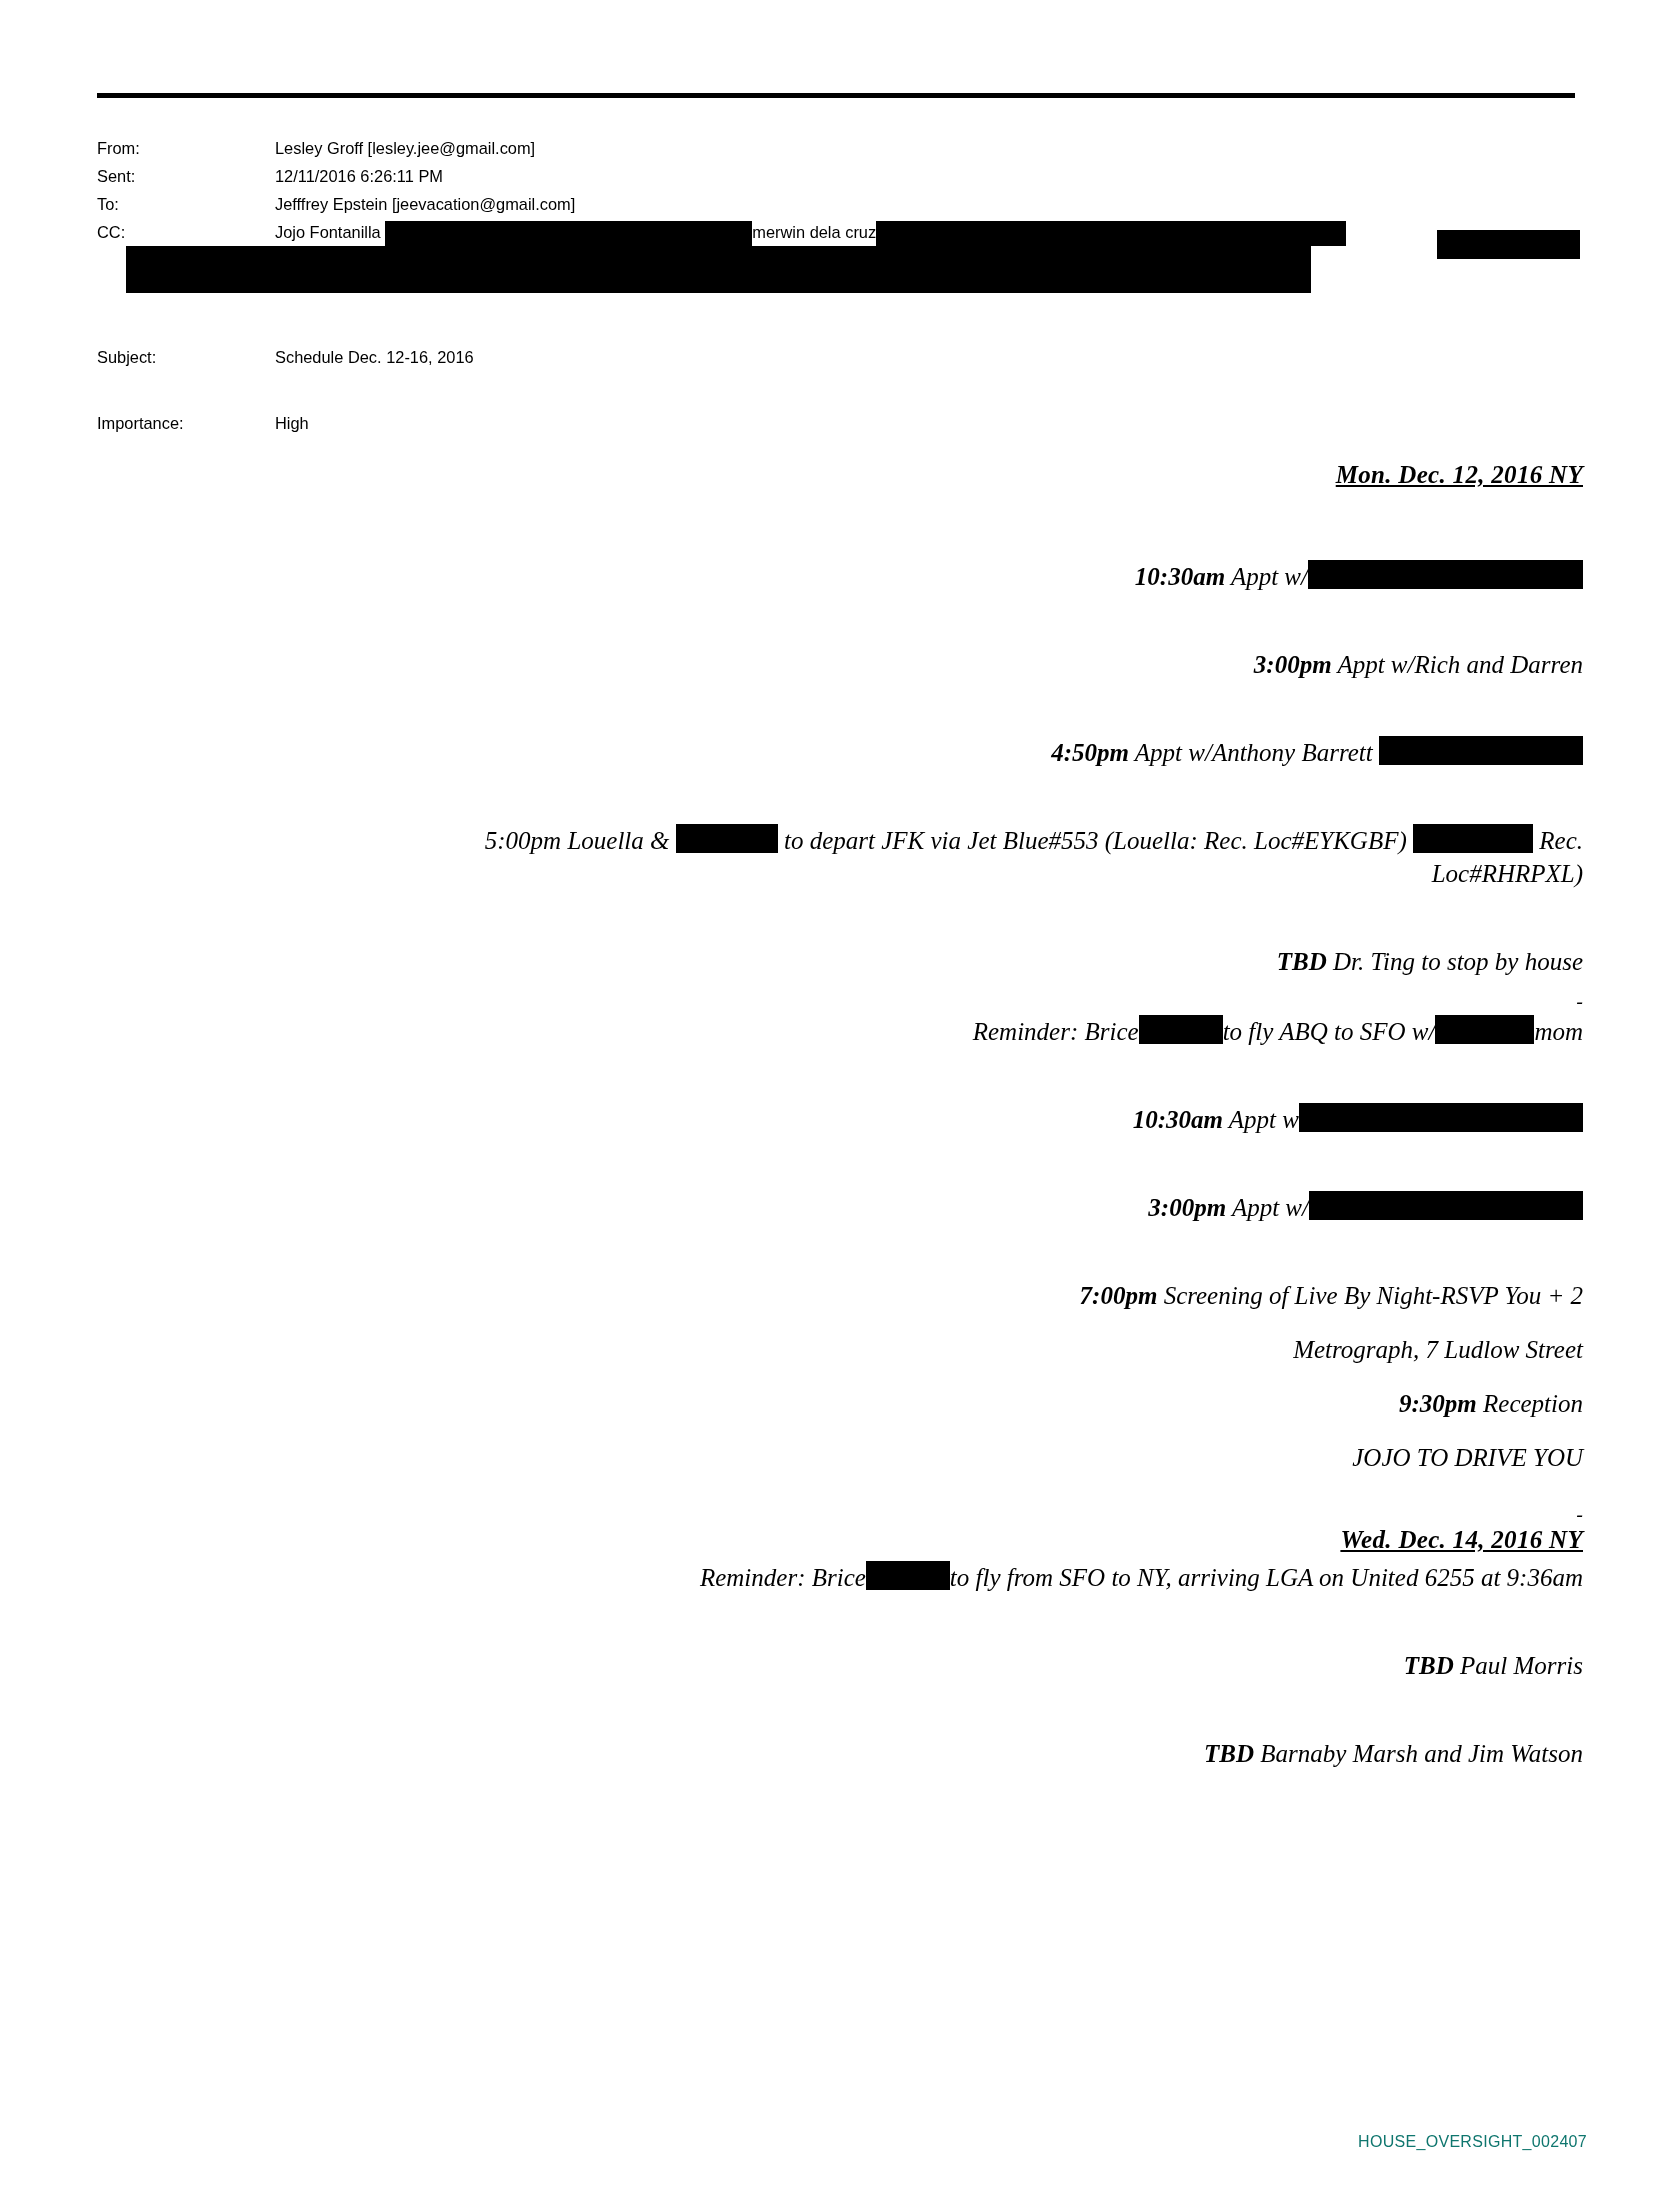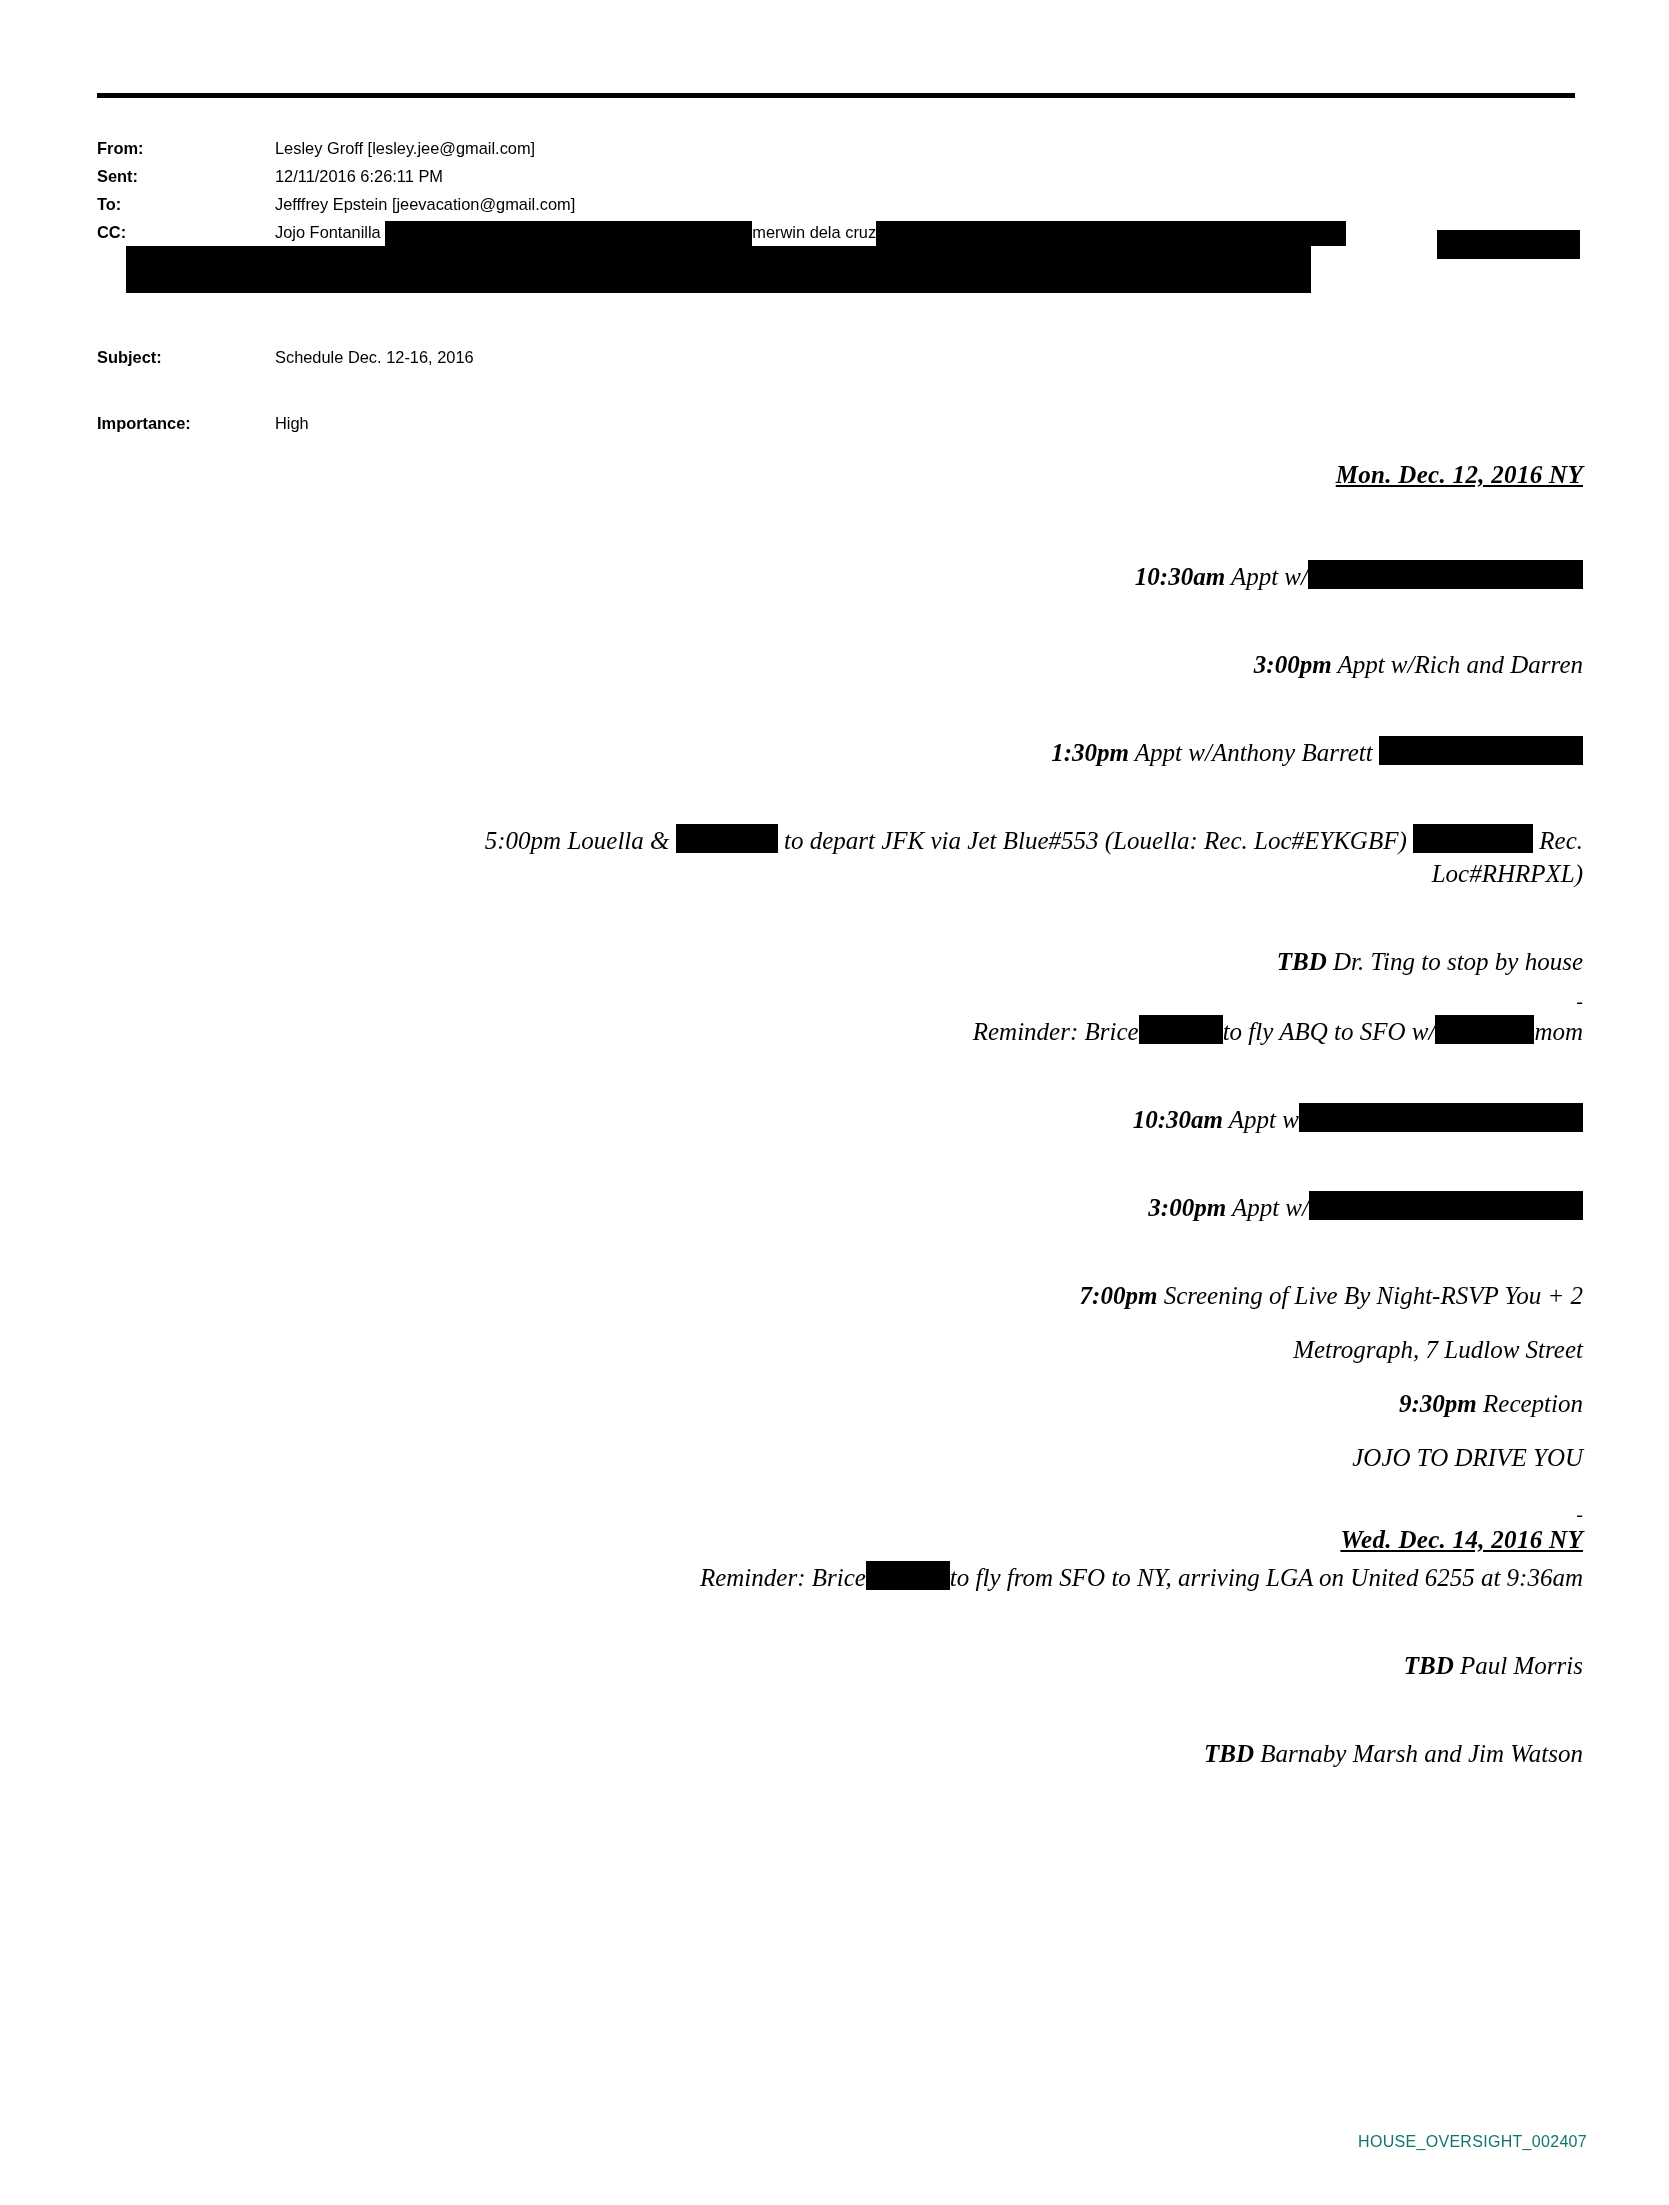--- a/index.html
+++ b/index.html
@@ -41,21 +41,21 @@
     color: #000000;
   }
   .hdr-row {
     position: relative;
     height: 28px;
     white-space: nowrap;
   }
   .hdr-label {
     display: inline-block;
     width: 178px;
-    font-weight: bold;
+    font-weight: normal;
   }
   .hdr-val {
     display: inline-block;
   }
   .hdr-row.subject { margin-top: 55px; }
   .hdr-row.importance { margin-top: 38px; }
 
   
   .redact {
     background: #000000;
@@ -173,21 +173,21 @@
 
     <div class="sp-md"></div>
 
     <div class="entry">
       <b>3:00pm</b><span> Appt w/Rich and Darren</span>
     </div>
 
     <div class="sp-md"></div>
 
     <div class="entry">
-      <b>1:30pm</b><span> Appt w/Anthony Barrett </span><span class="inline-red" style="width:204px;height:29px;"></span>
+      <b>4:50pm</b><span> Appt w/Anthony Barrett </span><span class="inline-red" style="width:204px;height:29px;"></span>
     </div>
 
     <div class="sp-md"></div>
 
     <div class="entry">
       <span>5:00pm Louella &amp; </span><span class="inline-red" style="width:102px;height:29px;"></span><span> to depart JFK via Jet Blue#553 (Louella: Rec. Loc#EYKGBF) </span><span class="inline-red" style="width:120px;height:29px;"></span><span> Rec.</span><br>
       <span>Loc#RHRPXL)</span>
     </div>
 
     <div class="sp-md"></div>

